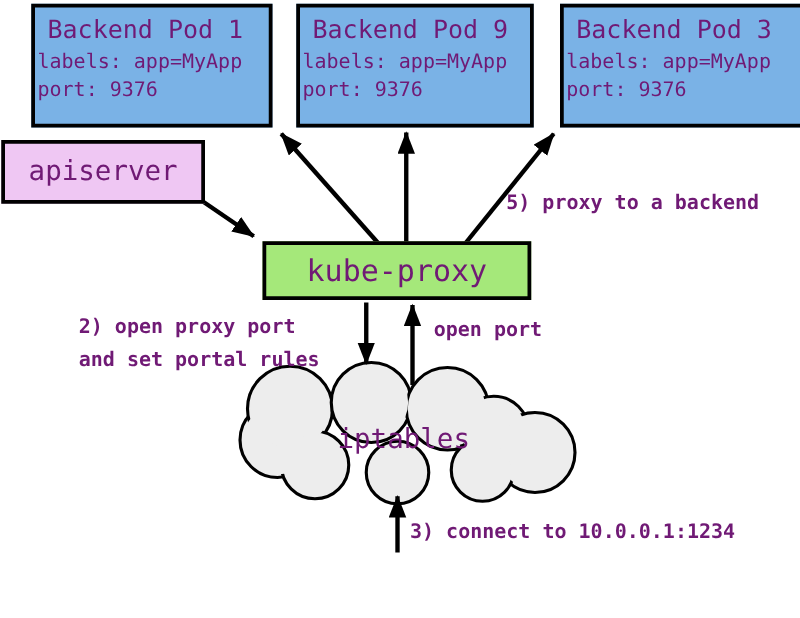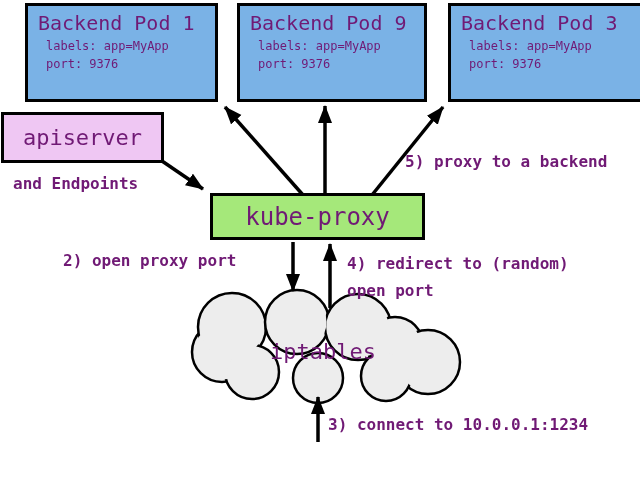--- a/index.html
+++ b/index.html
@@ -4,21 +4,21 @@
 <style>
   html,body { margin:0; padding:0; background:#fff; }
   #stage {
     position:relative; width:640px; height:494px; background:#ffffff;
     font-family:"DejaVu Sans Mono", monospace; color:#701a75; overflow:hidden;
   }
   #arrow-layer { position:absolute; left:0; top:0; z-index:0; }
   .box { position:absolute; box-sizing:border-box; border:3px solid #000; z-index:2; }
   .pod  { background:#7AB2E6; }
   .pod-title { font-size:20px; margin:5px 0 2px 10px; white-space:nowrap; }
-  .pod-line  { font-size:12px; margin:4px 0 0 18px; white-space:nowrap; }
+  .pod-line  { font-size:16px; margin:4px 0 0 2px; white-space:nowrap; }
   .center-label { display:flex; align-items:center; justify-content:center; white-space:nowrap; }
   .apiserver-box  { background:#EFC7F3; font-size:22px; }
   .kube-proxy-box { background:#A5E87A; font-size:24px; }
   .client-box     { background:#EFC384; font-size:26px; }
   .note { position:absolute; font-weight:bold; font-size:16px; line-height:27px; white-space:nowrap; z-index:3; }
   #note-step1 { left:13px;  top:170px; }
   #note-step2 { left:63px;  top:247px; }
   #note-step4 { left:347px; top:250px; }
   #note-step5 { left:405px; top:148px; }
   #note-step3 { left:328px; top:411px; }
@@ -94,29 +94,28 @@
   </div>
 
   <div class="box kube-proxy-box center-label" style="left:210px; top:193px; width:215px; height:47px;">
     <span>kube-proxy</span>
   </div>
 
   <div id="cloud-label">iptables</div>
 
 
   <div class="note" id="note-step1">
-    <div>and Endpoints</div>
   </div>
 
   <div class="note" id="note-step2">
     <div>2) open proxy port</div>
+    <div>and set portal rules</div>
   </div>
 
   <div class="note" id="note-step3">3) connect to 10.0.0.1:1234</div>
 
   <div class="note" id="note-step4">
-    <div>4) redirect to (random)</div>
     <div>open port</div>
   </div>
 
   <div class="note" id="note-step5">5) proxy to a backend</div>
 
 </div>
 
 </body></html>

